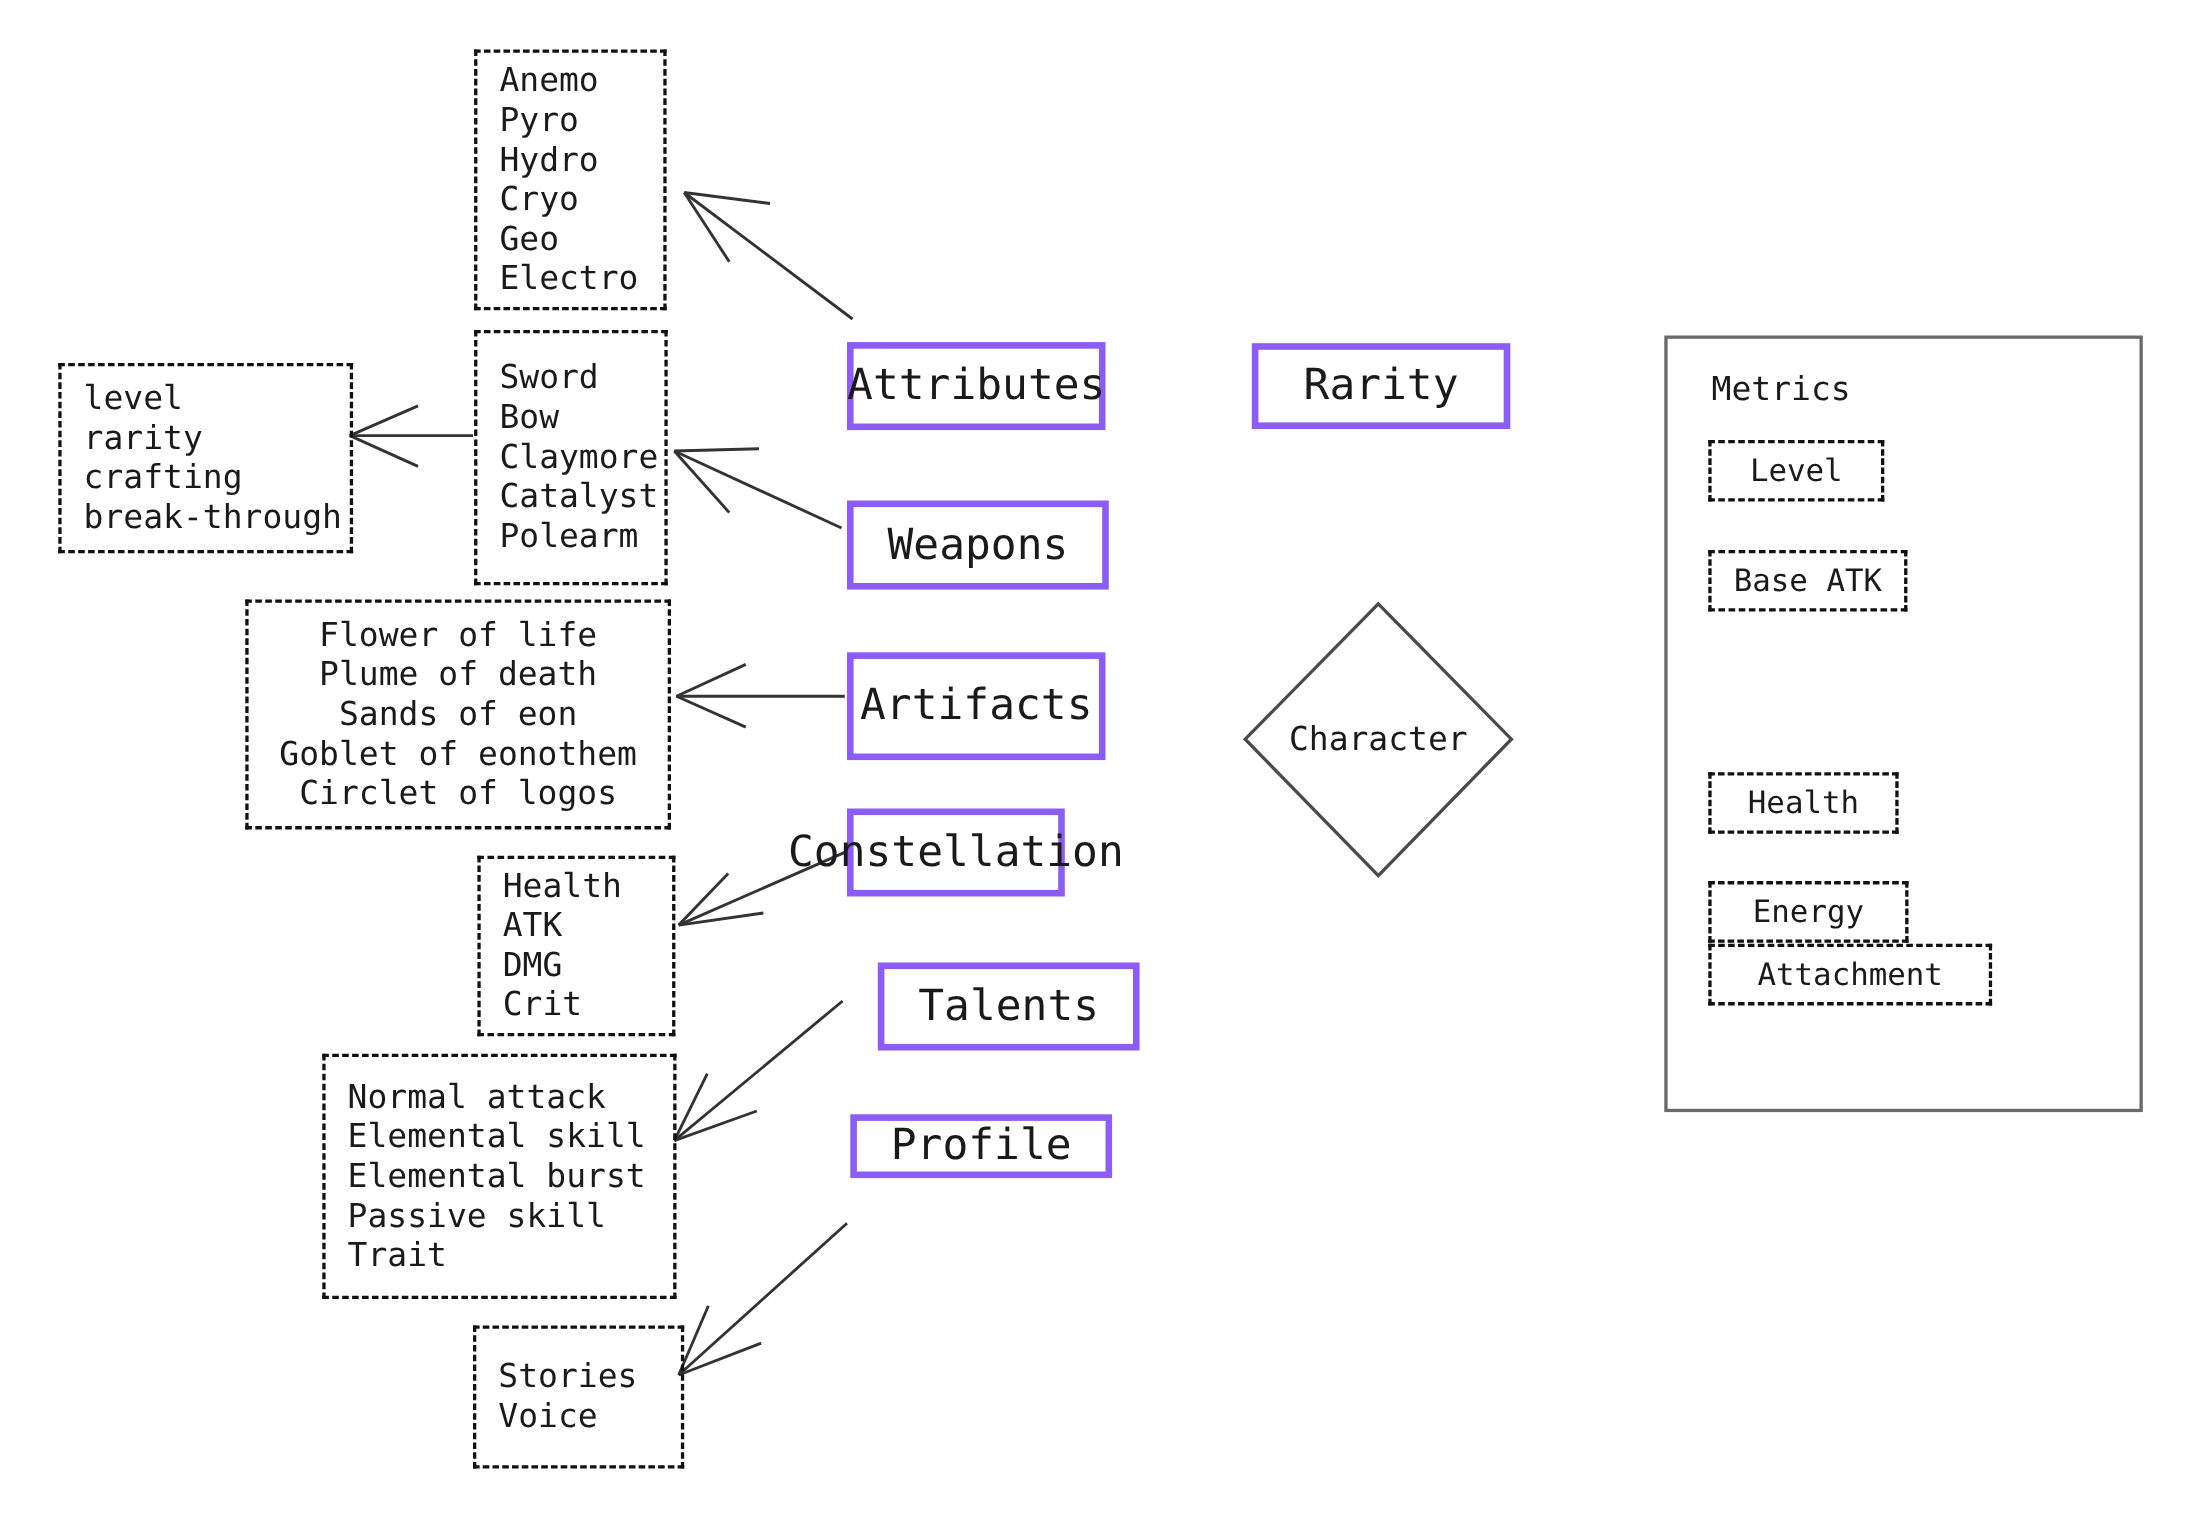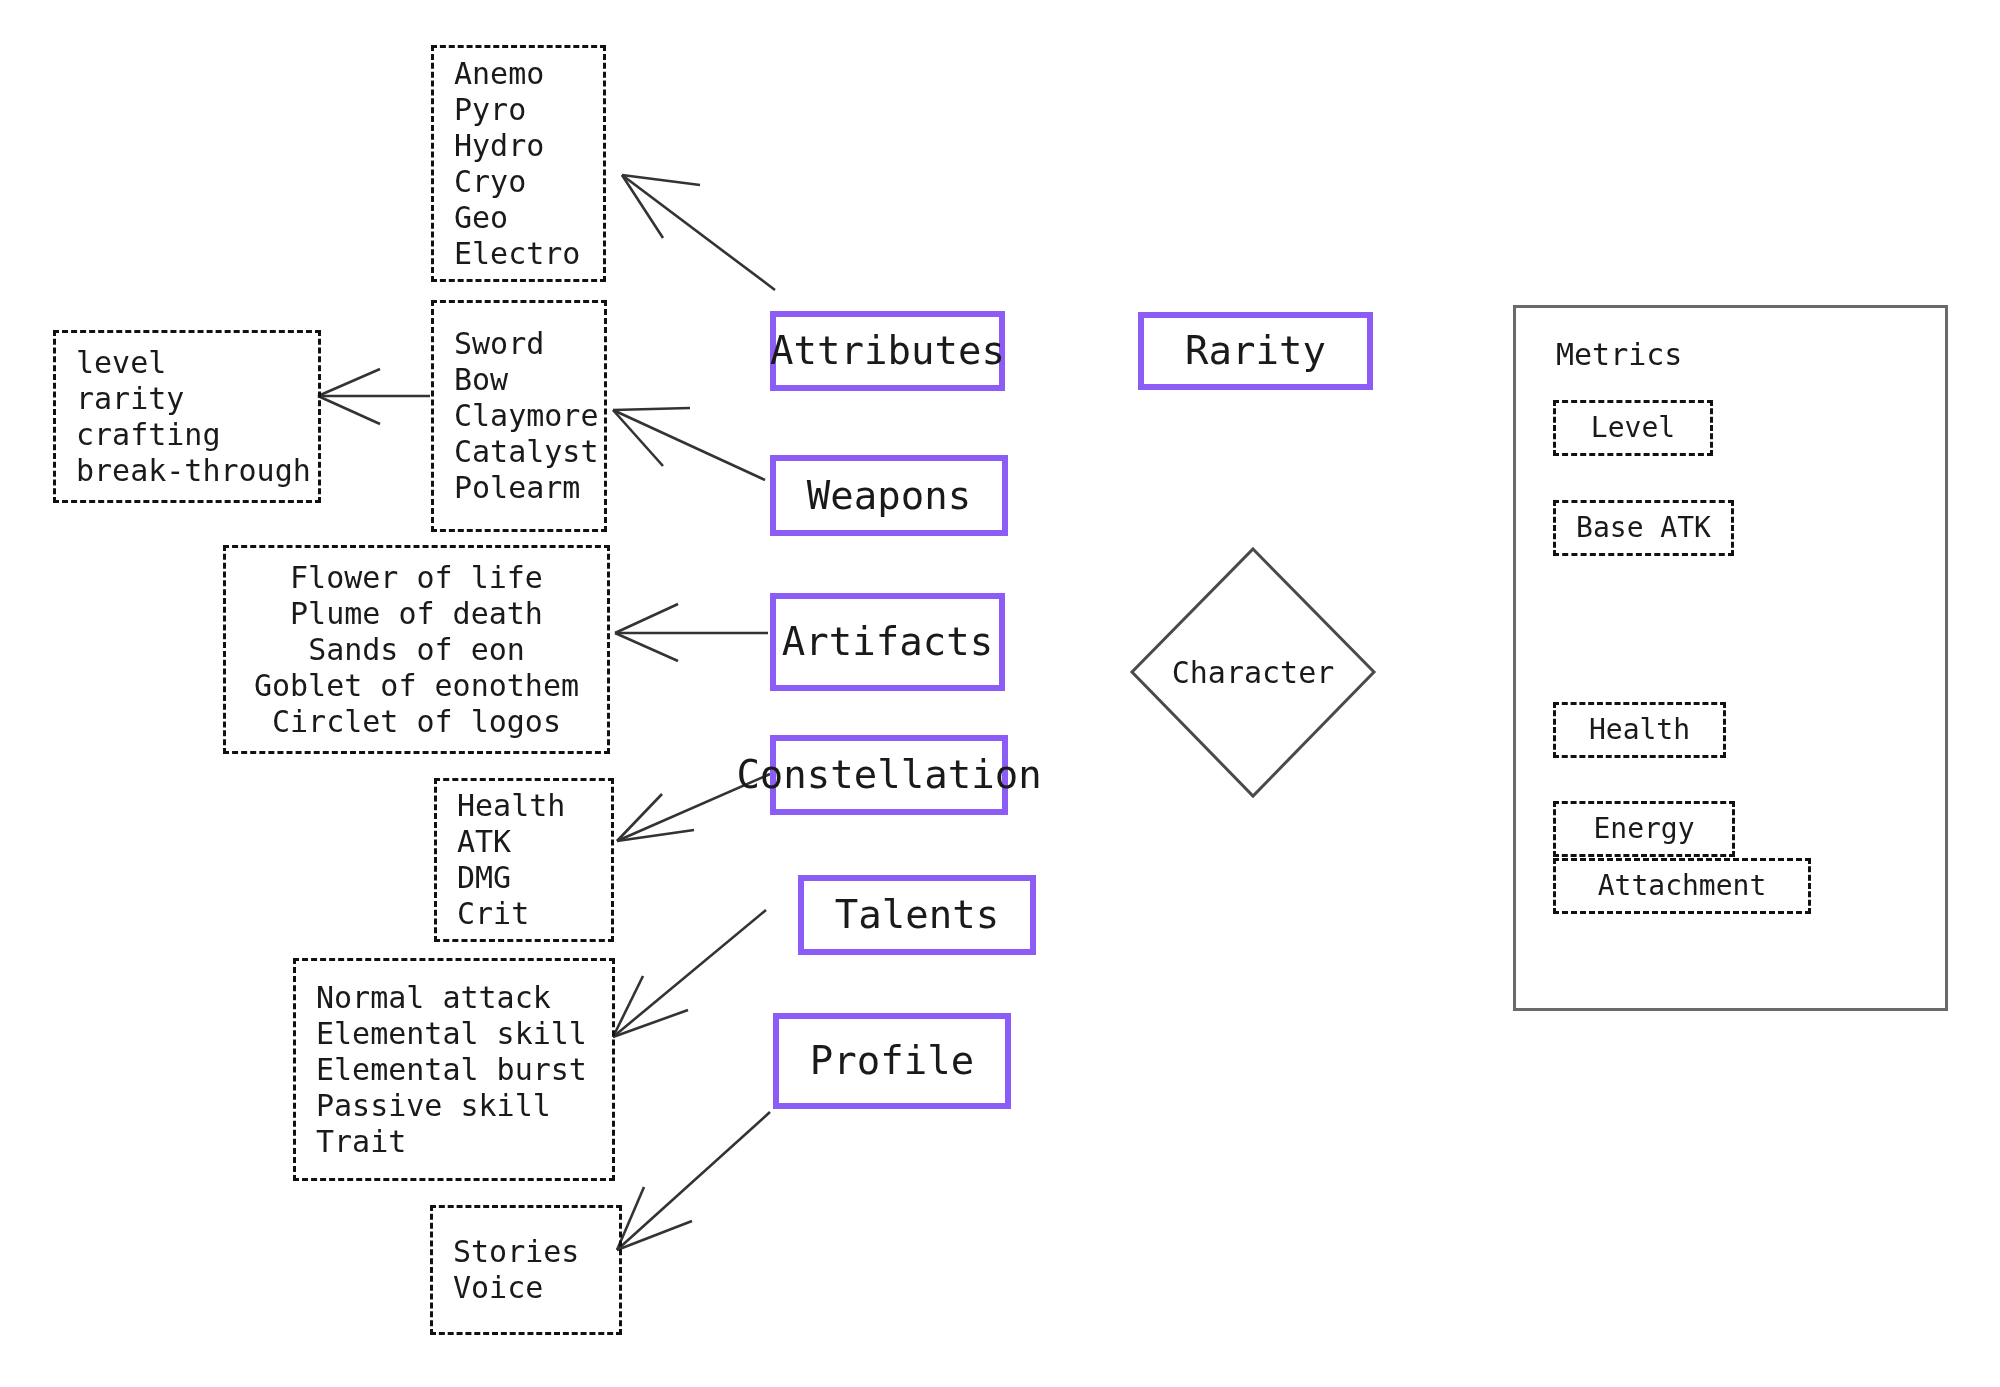--- a/index.html
+++ b/index.html
@@ -220,29 +220,29 @@
   </div>
 
   <div class="rectlabel" style="left:770px; top:455px; width:238px; height:81px;">
     <span>Weapons</span>
   </div>
 
   <div class="rectlabel" style="left:770px; top:593px; width:235px; height:98px;">
     <span>Artifacts</span>
   </div>
 
-  <div class="rectlabel" style="left:770px; top:735px; width:238px; height:80px;">
+  <div class="rectlabel" style="left:770px; top:735px; width:198px; height:80px;">
     <span>Constellation</span>
   </div>
 
   <div class="rectlabel" style="left:770px; top:875px; width:238px; height:80px;margin-left:28px;">
     <span>Talents</span>
   </div>
 
-  <div class="rectlabel" style="left:773px; top:1013px; width:238px; height:96px;">
+  <div class="rectlabel" style="left:773px; top:1013px; width:238px; height:58px;">
     <span>Profile</span>
   </div>
 
   <div class="rectlabel" style="left:1138px; top:312px; width:235px; height:78px;">
     <span>Rarity</span>
   </div>
 
   <div class="diamond-wrap" style="left:1128px; top:545px; width:250px; height:255px;">
     <svg width="250" height="255" viewBox="0 0 250 255" xmlns="http://www.w3.org/2000/svg">
       <polygon points="125,4 246,127 125,251 4,127" fill="#ffffff" stroke="#4a4a4a" stroke-width="3"></polygon>

